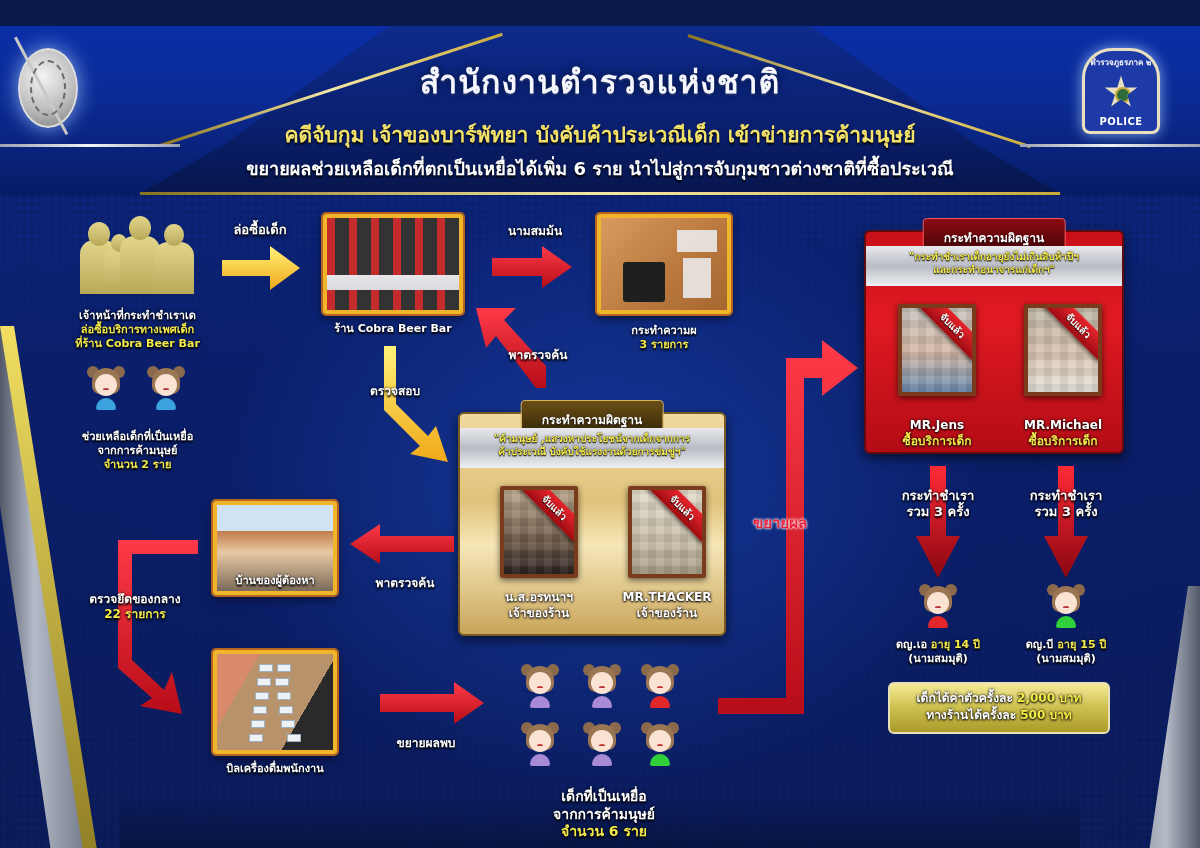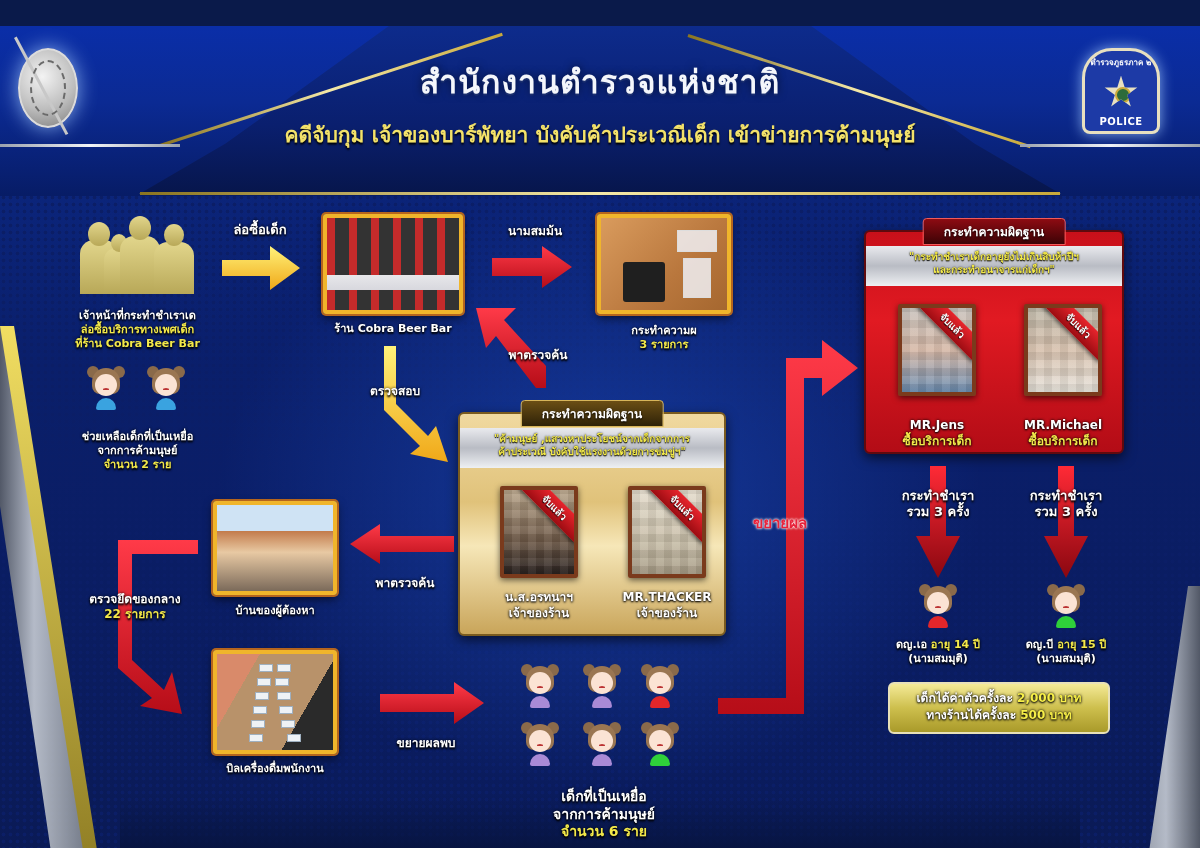--- a/index.html
+++ b/index.html
@@ -139,21 +139,21 @@
     box-shadow: 0 4px 12px rgba(0,0,0,0.6);
   }
   .panel-red {
     position: absolute; left: 864px; top: 204px; width: 260px; height: 224px;
     background: linear-gradient(180deg, #c8101a 0%, #e11a22 40%, #b30c16 100%);
     border-radius: 6px; border: 2px solid #5f0a0e;
     box-shadow: 0 4px 12px rgba(0,0,0,0.6);
   }
   .panel-tab {
     position: absolute; left: 50%; transform: translateX(-50%); top: -14px;
-    padding: 3px 20px; font-size: 12px; font-weight: bold; color: #fff;
+    padding: 9px 20px; font-size: 12px; font-weight: bold; color: #fff;
     border-radius: 4px 4px 0 0; white-space: nowrap;
     text-shadow: 0 1px 2px #000;
   }
   .panel-gold .panel-tab { background: linear-gradient(180deg, #6b4e14, #2e2208); border: 1px solid #d7b55a; }
   .panel-red .panel-tab { background: linear-gradient(180deg, #8d0b12, #3c0306); border: 1px solid #f05a5a; }
   .panel-quote {
     position: absolute; left: 0; right: 0; top: 14px; height: 40px;
     background: linear-gradient(180deg, #e9eaee, #b9bcc4 50%, #eef0f3);
     font-size: 10px; font-weight: bold; color: #f4ea4a; text-align: center; line-height: 1.3;
     padding-top: 4px; text-shadow: 0 1px 1px #000, 0 0 2px #000;
@@ -214,20 +214,21 @@
 
   <div class="emblem-left"></div>
   <div class="badge-right">
     <span class="badge-top">ตำรวจภูธรภาค ๒</span>
     <span class="badge-star"></span>
     <span class="badge-police">POLICE</span>
   </div>
 
   <div class="title-main">สำนักงานตำรวจแห่งชาติ</div>
   <div class="title-sub1">คดีจับกุม เจ้าของบาร์พัทยา บังคับค้าประเวณีเด็ก เข้าข่ายการค้ามนุษย์</div>
+  <div class="title-sub2">ขยายผลช่วยเหลือเด็กที่ตกเป็นเหยื่อได้เพิ่ม 6 ราย นำไปสู่การจับกุมชาวต่างชาติที่ซื้อประเวณี</div>
 
   <div class="side-frame-left"></div>
   <div class="side-frame-left-gold"></div>
   <div class="side-frame-right"></div>
   <div class="bottom-plate"></div>
 
   <div class="silhouettes">
     <div class="sil" style="left:0; width:38px; height:54px; border-radius:14px 14px 0 0;">
         <div class="head" style="top:-18px; width:22px; height:24px;"></div>
       </div>
@@ -347,21 +348,21 @@
   </div>
 
   <div class="arrow" style="left:350px; top:498px;">
     <svg width="104" height="40">
         <polygon points="0,20 30,0 30,12 104,12 104,28 30,28 30,40" fill="url(#gr)"></polygon>
       </svg>
   </div>
   <div class="txt white" style="left:362px; top:550px; width:86px; font-size:12px;">พาตรวจค้น</div>
 
   <div class="photo house-photo" style="left:213px; top:475px; width:124px; height:94px;"></div>
-  <div class="txt white" style="left:200px; top:578px; width:150px; font-size:11px;">บ้านของผู้ต้องหา</div>
+  <div class="txt white" style="left:200px; top:548px; width:150px; font-size:11px;">บ้านของผู้ต้องหา</div>
 
   <div class="arrow" style="left:118px; top:514px;">
     <svg width="80" height="174">
         <polygon points="0,0 80,0 80,14 14,14 14,120 46,150 54,132 64,174 22,166 34,158 0,128" fill="url(#gr)"></polygon>
       </svg>
   </div>
   <div class="txt white" style="left:70px; top:566px; width:130px; font-size:12px;">
     <div>ตรวจยึดของกลาง</div>
     <div class="yellow">22 รายการ</div>
   </div>

